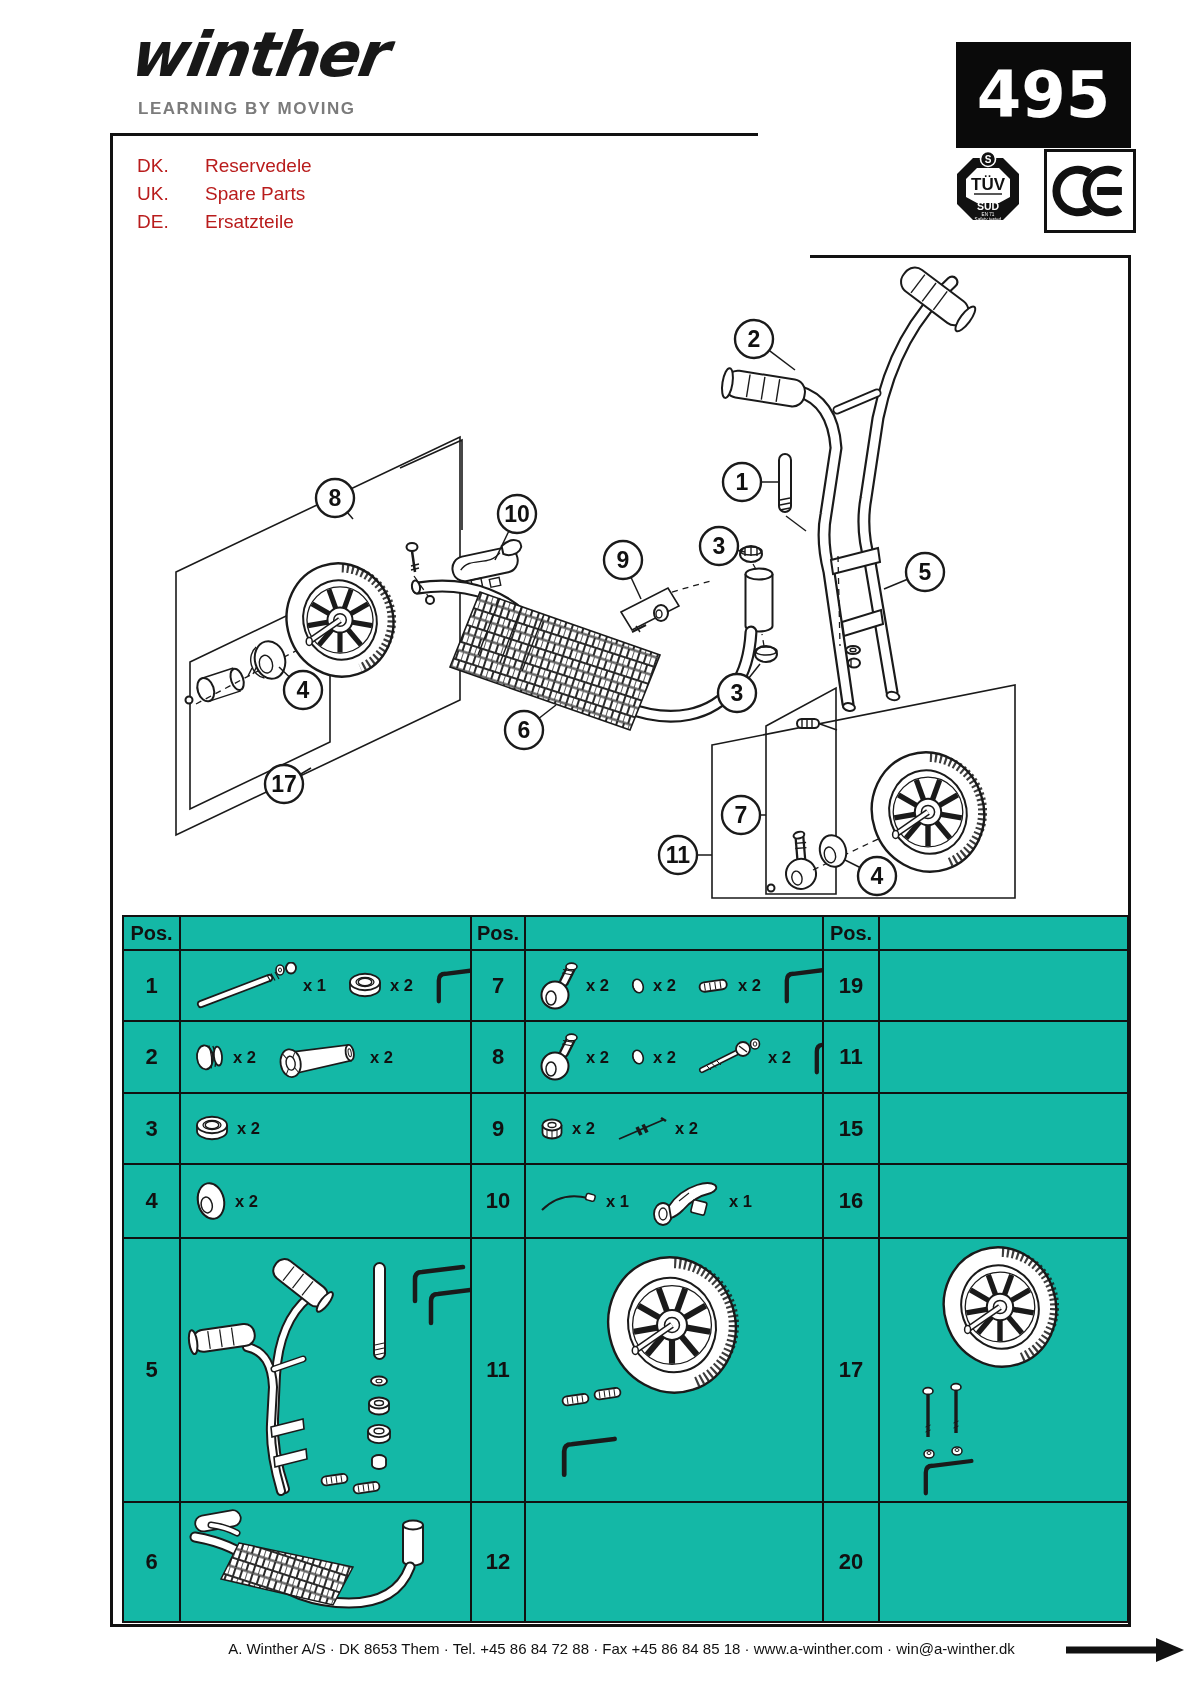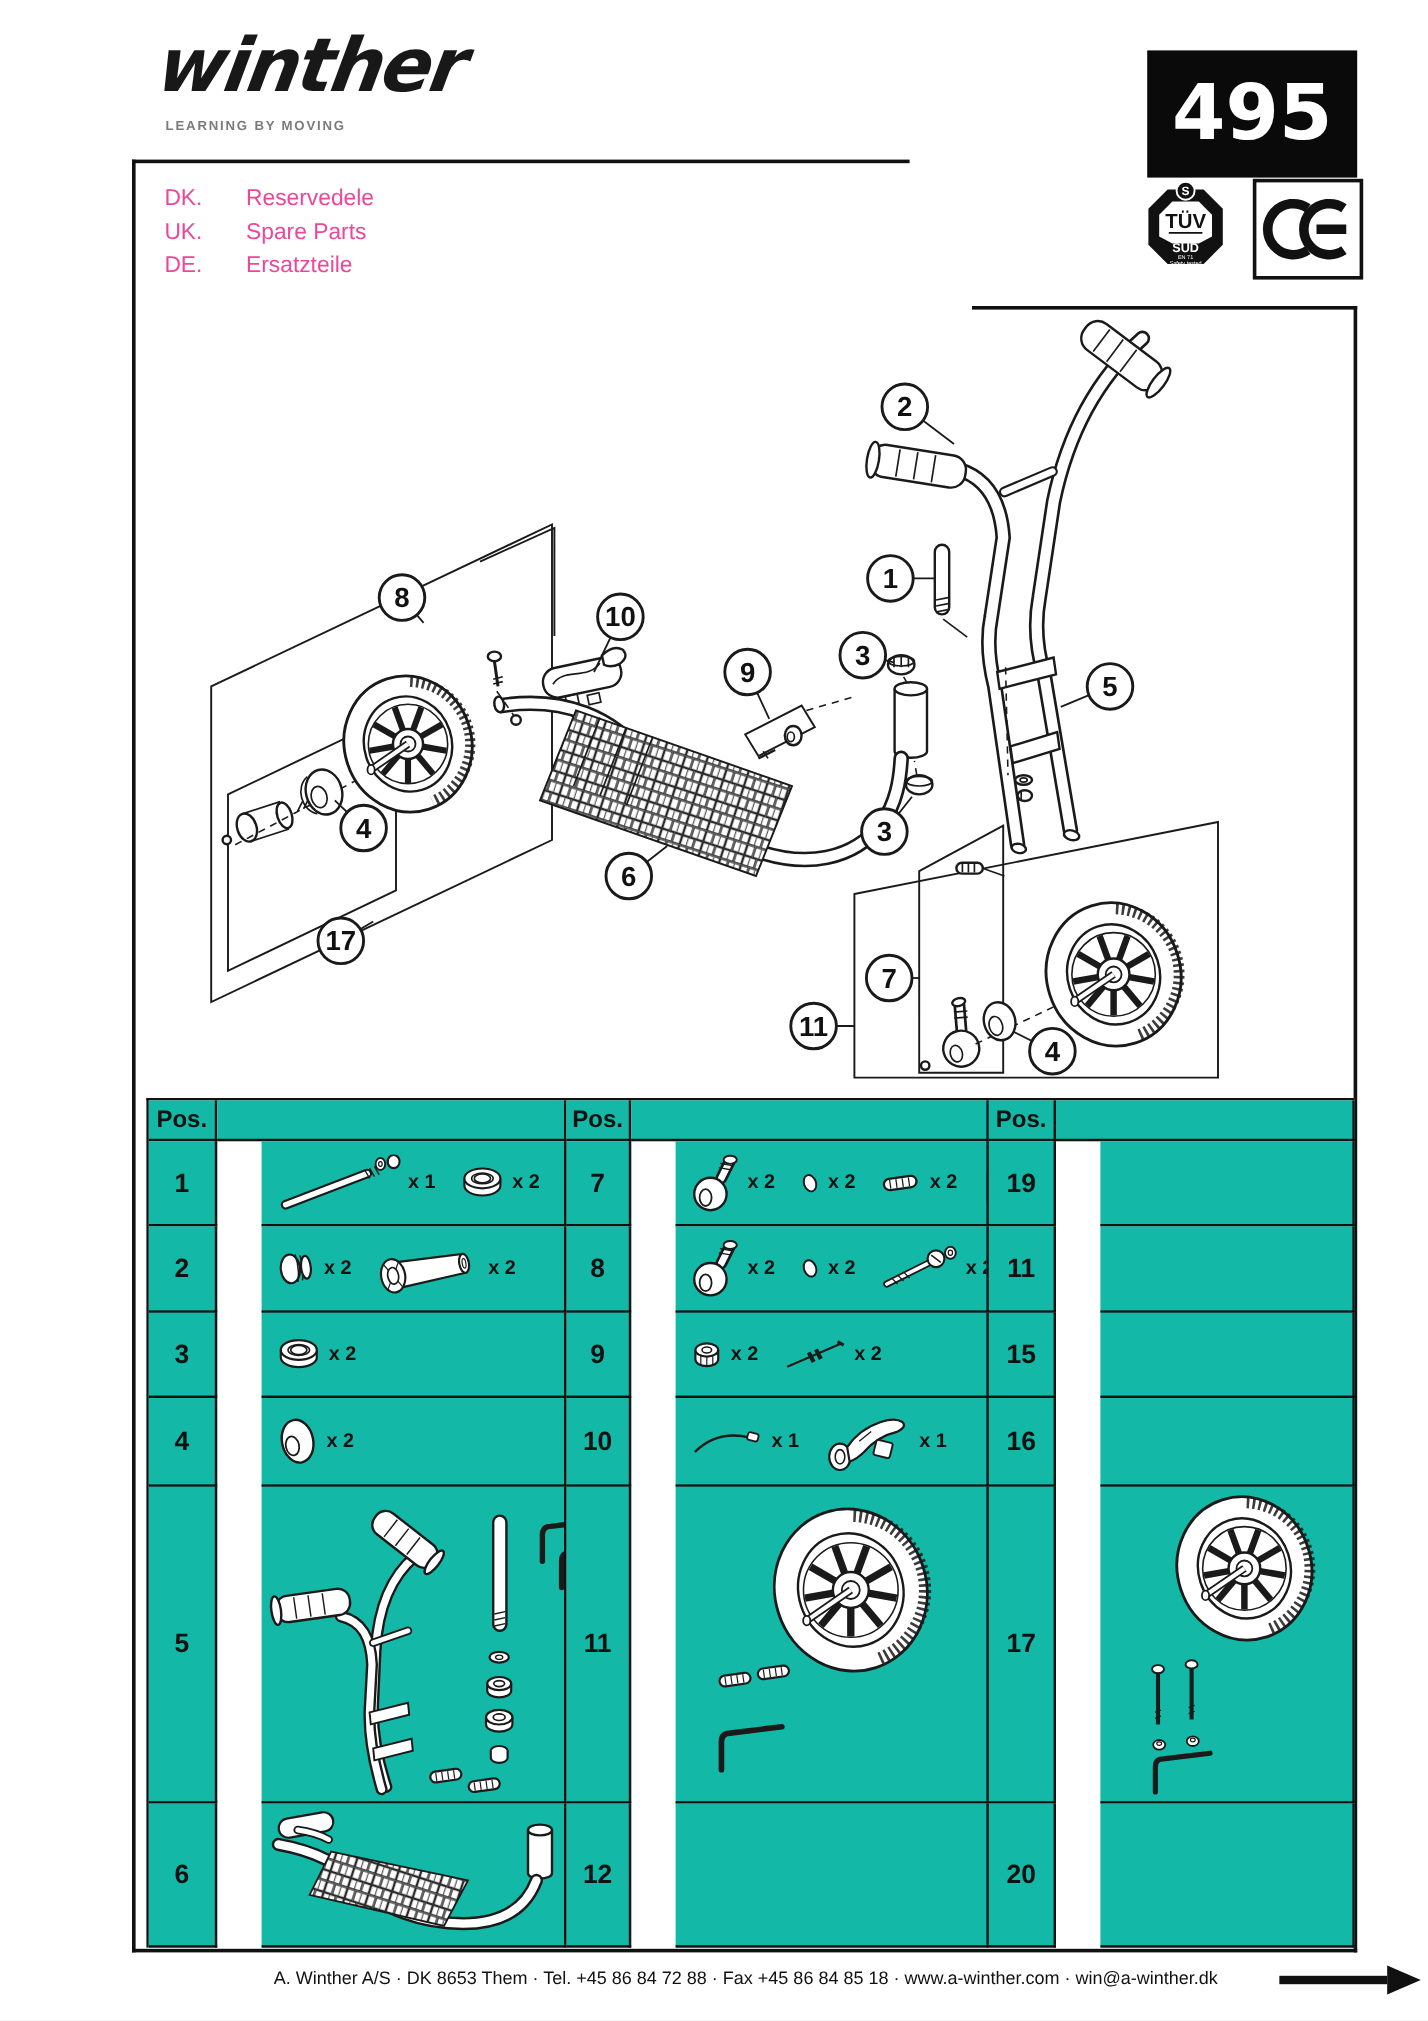--- a/index.html
+++ b/index.html
@@ -1,45 +1,45 @@
 <!DOCTYPE html>
 <html><head>
 <meta charset="utf-8">
 <style>
   html,body{margin:0;padding:0;background:#e8e8e8;font-family:"Liberation Sans",sans-serif;}
   .page{position:relative;width:1190px;height:1684px;background:#fff;margin:0 auto;overflow:hidden;color:#111;}
   
   .logo{position:absolute;left:133px;top:18px;font-family:"DejaVu Sans",sans-serif;
         font-style:italic;font-weight:900;font-size:62px;letter-spacing:-2px;color:#181818;
         transform:skewX(-10deg);}
-  .tagline{position:absolute;left:138px;top:99px;font-weight:bold;font-size:11px;color:#7b7b7b;letter-spacing:1.5px;}
+  .tagline{position:absolute;left:138px;top:99px;font-weight:bold;font-size:17px;color:#7b7b7b;letter-spacing:1.5px;}
   .pn-box{position:absolute;left:956px;top:42px;width:175px;height:106px;background:#0a0a0a;
           display:flex;align-items:center;justify-content:center;}
   .pn-box span{color:#fff;font-weight:bold;font-size:64px;font-family:"DejaVu Sans",sans-serif;}
   
   .rule{position:absolute;background:#111;}
   
-  .langs{position:absolute;left:137px;top:152px;font-size:19px;color:#ec4899;}
+  .langs{position:absolute;left:137px;top:152px;font-size:19px;color:#b91c1c;}
   .lang-row{line-height:28px;display:flex;}
   .lang-code{width:68px;}
   
   .tuv{position:absolute;left:950px;top:146px;width:76px;height:82px;}
   .ce{position:absolute;left:1044px;top:149px;width:86px;height:78px;border:3px solid #111;background:#fff;
       display:flex;align-items:center;justify-content:center;}
   
   .diagram{position:absolute;left:110px;top:140px;}
   
   .parts-table{position:absolute;left:122px;top:915px;display:grid;
     grid-template-columns:57px 291px 54px 298px 56px 249px;
     grid-template-rows:34px 71px 72px 71px 74px 264px 120px;
     border-top:2.2px solid #111;border-left:2.2px solid #111;background:#fff;}
   .pt-cell{border-right:2.2px solid #111;border-bottom:2.2px solid #111;background:#14b8a6;box-sizing:border-box;}
   .pos-cell{display:flex;align-items:center;justify-content:center;font-weight:bold;font-size:22px;}
   .pt-head{display:flex;align-items:center;justify-content:center;font-weight:bold;font-size:20px;}
-  .parts-cell{position:relative;display:flex;align-items:center;padding:2px 4px 2px 12px;gap:20px;overflow:hidden;margin-left:37px;}
+  .parts-cell{position:relative;display:flex;align-items:center;padding:2px 4px 2px 12px;gap:20px;overflow:hidden;}
   .part{display:flex;align-items:center;gap:6px;}
   .qty{font-weight:bold;font-size:16.5px;white-space:nowrap;}
   .img-cell{padding:0;}
   .img-cell svg{position:absolute;left:0;top:0;}
   
   .footer-text{position:absolute;left:110px;top:1640px;width:1023px;text-align:center;font-size:15px;color:#111;}
   .footer-arrow{position:absolute;left:1066px;top:1636px;}
   
   .box{fill:none;stroke:#1a1a1a;stroke-width:1.6px;}
   .tube-o{fill:none;stroke:#1a1a1a;stroke-width:13px;stroke-linecap:round;}

